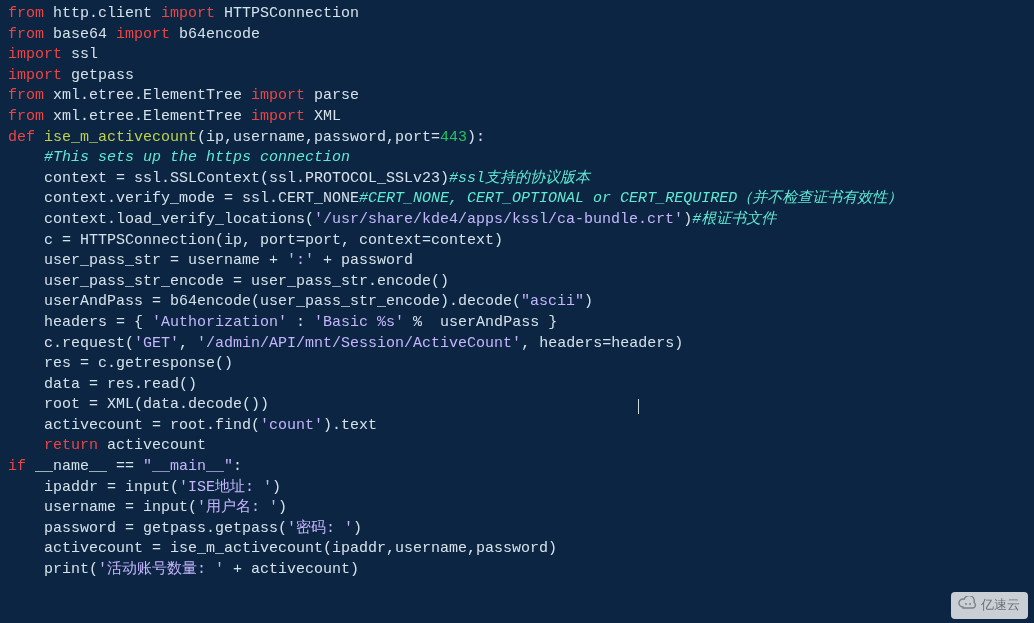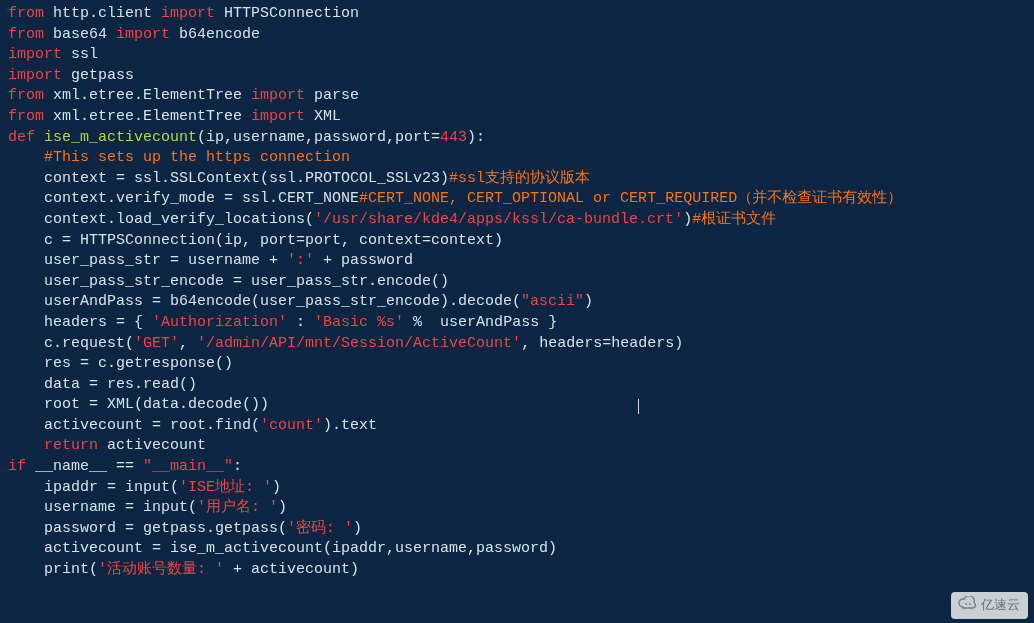--- a/index.html
+++ b/index.html
@@ -13,23 +13,23 @@
   }
   .editor{
     position:relative;
     padding:4px 8px 4px 8px;
     box-sizing:border-box;
     white-space:pre;
     color:#d6e2ea;
   }
   .tok-kw     {color:#ef4444;}
   .tok-pln    {color:#d6e2ea;}
-  .tok-str    {color:#ef4444;}
-  .tok-num    {color:#ef4444;}
-  .tok-cm     {color:#f97316;}
+  .tok-str    {color:#c4b5fd;}
+  .tok-num    {color:#22c55e;}
+  .tok-cm     {color:#5eead4;font-style:italic;}
   .tok-fn     {color:#bcd24a;}
   .line{display:block;}
   .cursor{
     position:absolute;
     width:1px;height:15px;
     border-left:1px solid #cfd8dc;
     left:638px;top:399px;
   }
   .watermark{
     position:absolute;

